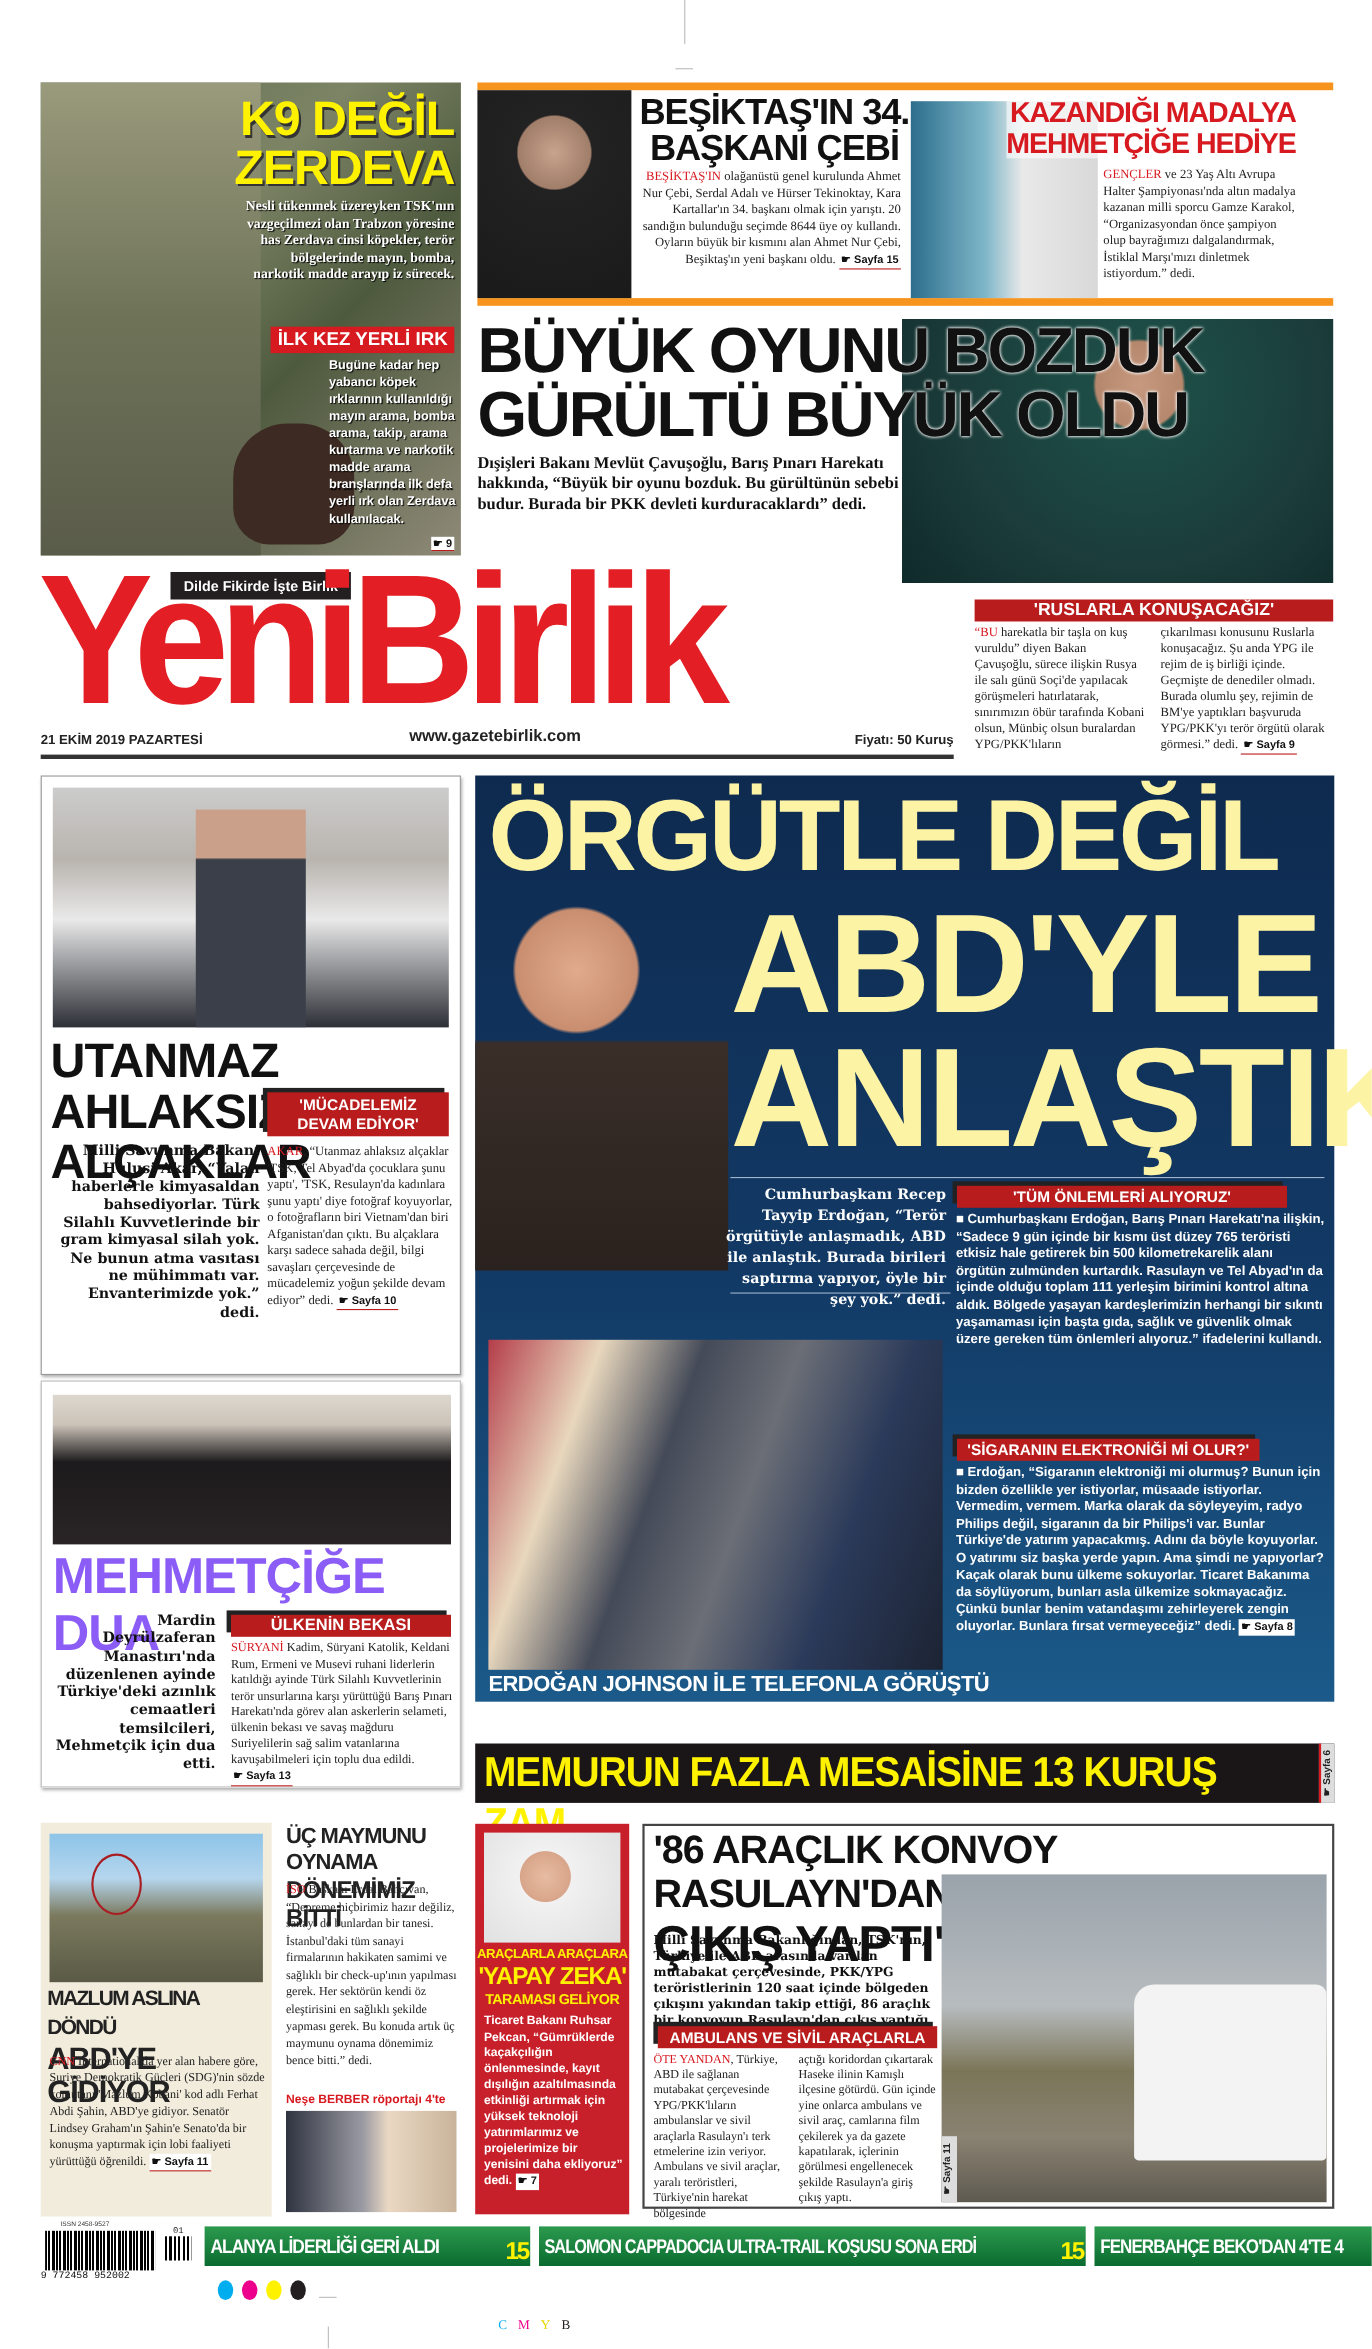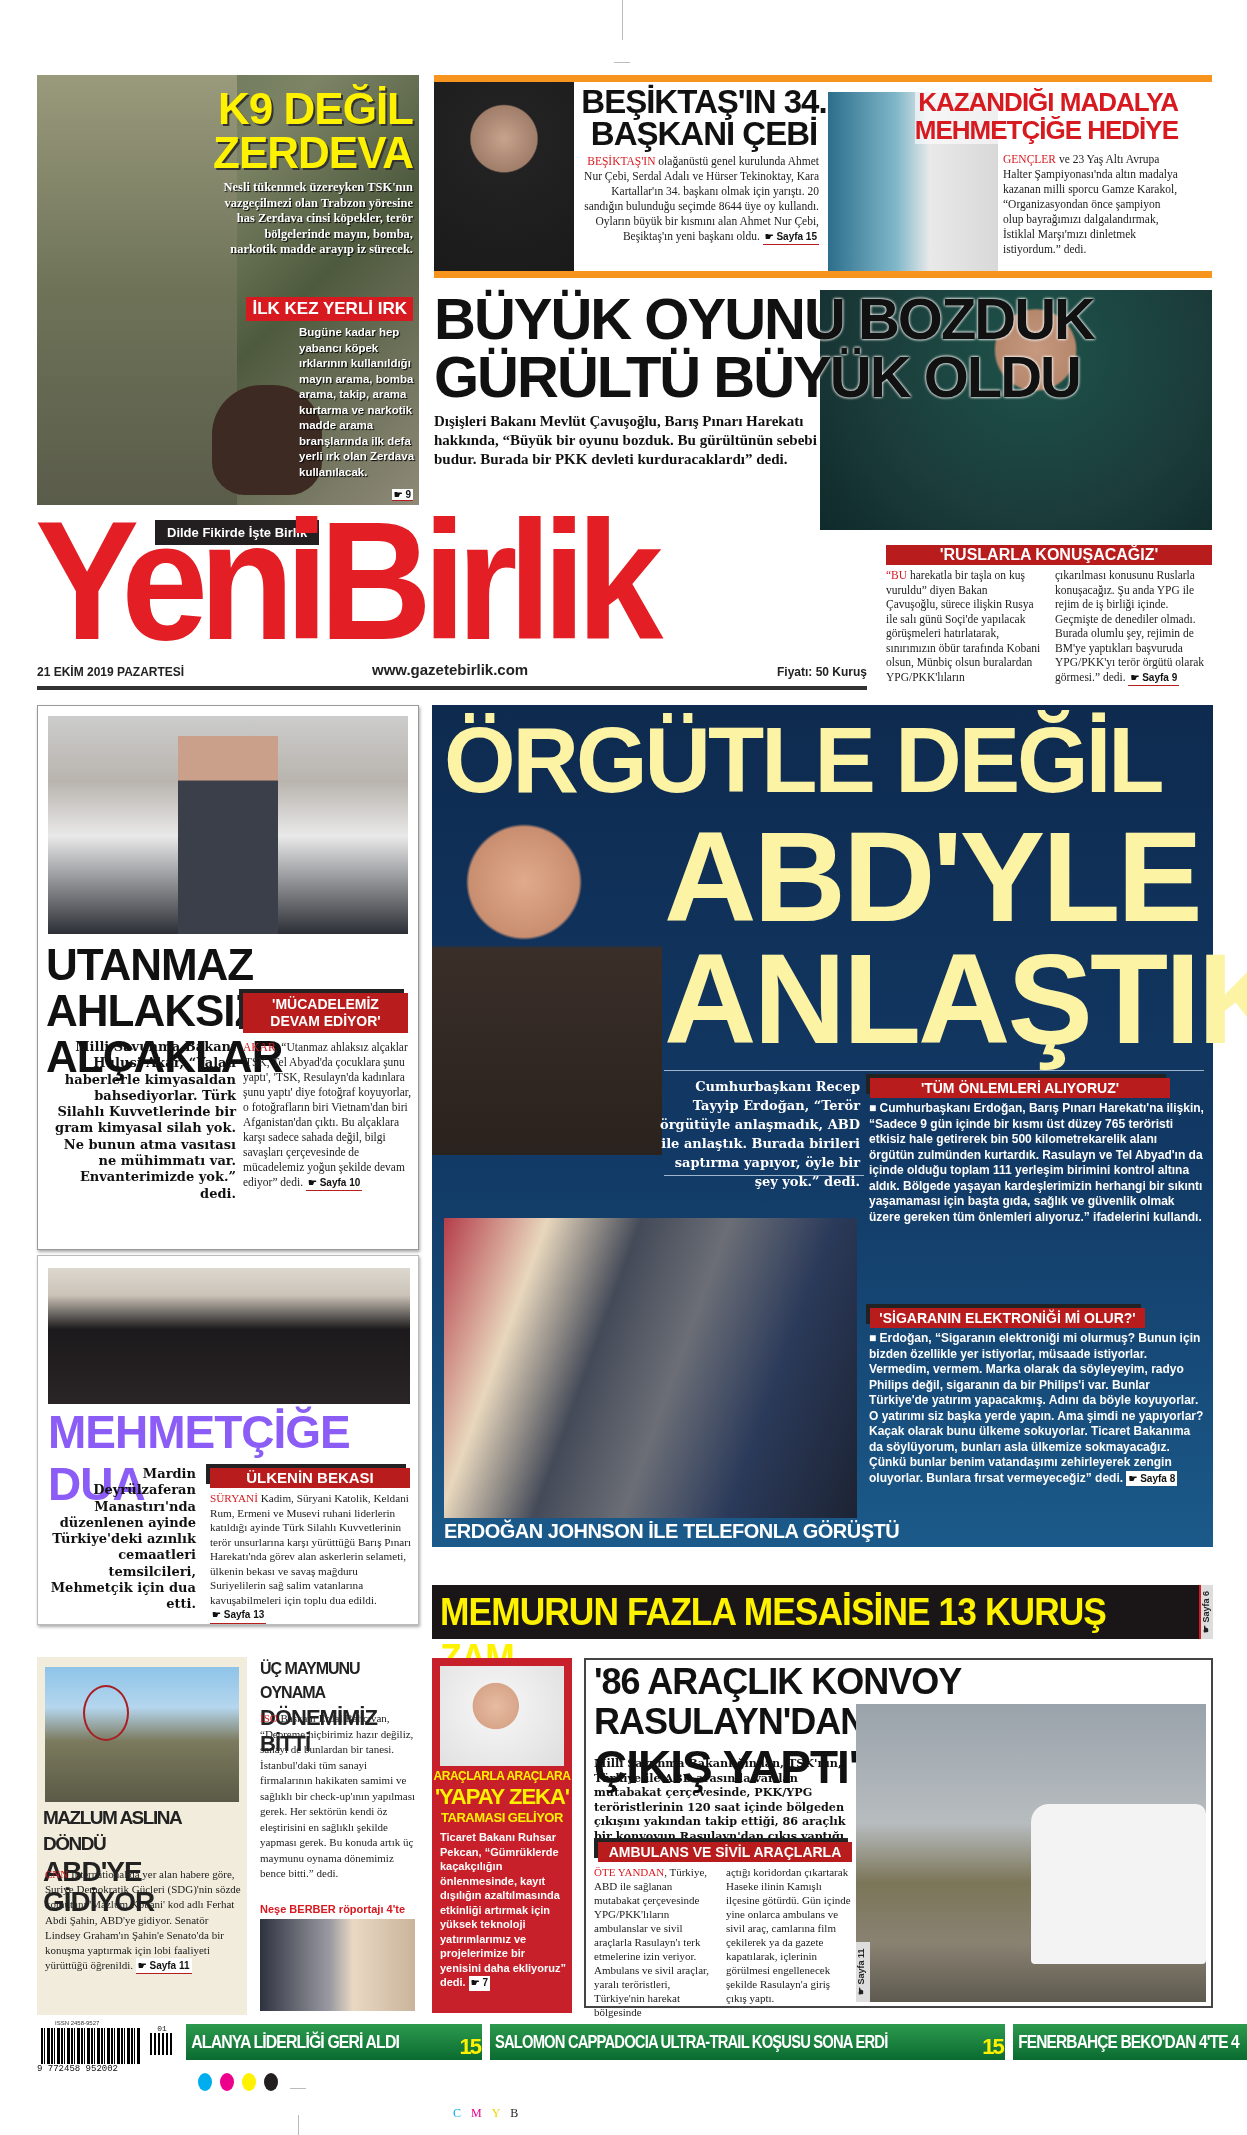--- a/index.html
+++ b/index.html
@@ -150,21 +150,21 @@
     <div style="font-size:28px;line-height:30px">ABD'YE GİDİYOR</div>
   </div>
   <div class="abs body-serif" style="left:8px;top:210px;width:196px;font-size:11px;line-height:15.2px">
     <span class="redlead">CNN</span><span> International'da yer alan habere göre, Suriye Demokratik Güçleri (SDG)'nin sözde komutanı 'Mazlum Kobani' kod adlı Ferhat Abdi Şahin, ABD'ye gidiyor. Senatör Lindsey Graham'ın Şahin'e Senato'da bir konuşma yaptırmak için lobi faaliyeti yürüttüğü öğrenildi.</span>
     <span class="ptr" style="font-size:10px">☛ <span>Sayfa 11</span></span>
   </div>
 </div>
 
 <div class="abs" style="left:260px;top:1657px;width:165px;height:358px">
   <div class="abs cond" style="left:0;top:0;color:#222">
-    <div style="font-size:16px;line-height:24px;letter-spacing:-1px">ÜÇ MAYMUNU OYNAMA</div>
+    <div style="font-size:20px;line-height:24px;letter-spacing:-1px">ÜÇ MAYMUNU OYNAMA</div>
     <div style="font-size:22px;line-height:26px">DÖNEMİMİZ BİTTİ</div>
   </div>
   <div class="abs body-serif" style="left:0;top:54px;width:160px;font-size:11px;line-height:15.5px">
     <span class="redlead">İSO</span><span> Başkanı Erdal Bahçıvan, “Depreme hiçbirimiz hazır değiliz, sanayi de bunlardan bir tanesi. İstanbul'daki tüm sanayi firmalarının hakikaten samimi ve sağlıklı bir check-up'ının yapılması gerek. Her sektörün kendi öz eleştirisini en sağlıklı şekilde yapması gerek. Bu konuda artık üç maymunu oynama dönemimiz bence bitti.” dedi.</span>
   </div>
   <div class="abs" style="left:0;top:246px;color:#d71920;font-family:'Liberation Sans',sans-serif;font-weight:bold;font-size:11px">Neşe BERBER röportajı 4'te</div>
   <div class="abs photo" style="left:0;top:262px;width:155px;height:92px;background:linear-gradient(90deg,#2e3340 0,#9a9aa2 45%,#ead8c3 60%,#c9b49b 100%)"></div>
 </div>
 
 <div class="abs" style="left:432px;top:1658px;width:140px;height:355px;background:#c8202a">
@@ -207,21 +207,21 @@
 <div class="abs" style="left:150px;top:2024px;width:24px;height:40px">
   <div style="font-family:'Liberation Mono',monospace;font-size:8px;text-align:center">01</div>
   <div style="height:22px;background:repeating-linear-gradient(90deg,#000 0 2px,#fff 2px 4px)"></div>
 </div>
 
 <div class="abs" style="left:186px;top:2024px;width:1027px;height:36px;display:flex;gap:8px">
   <div style="position:relative;flex:0 0 296px;background:linear-gradient(180deg,#2c9a4e,#0a6b30);padding-right:24px">
     <span class="cond" style="display:block;color:#fff;font-size:18px;line-height:36px;padding-left:6px;transform:scaleX(0.88);white-space:nowrap">ALANYA LİDERLİĞİ GERİ ALDI</span>
     <span class="cond" style="position:absolute;right:2px;top:10px;color:#fff200;font-size:22px;letter-spacing:-2px">15</span>
   </div>
-  <div style="position:relative;flex:0 0 462px;background:linear-gradient(180deg,#2c9a4e,#0a6b30);padding-right:30px">
+  <div style="position:relative;flex:0 0 462px;background:linear-gradient(180deg,#2c9a4e,#0a6b30);padding-right:12px">
     <span class="cond" style="display:block;color:#fff;font-size:18px;line-height:36px;padding-left:6px;transform:scaleX(0.82);white-space:nowrap">SALOMON CAPPADOCIA ULTRA-TRAIL KOŞUSU SONA ERDİ</span>
     <span class="cond" style="position:absolute;right:2px;top:10px;color:#fff200;font-size:22px;letter-spacing:-2px">15</span>
   </div>
   <div style="position:relative;flex:1;background:linear-gradient(180deg,#2c9a4e,#0a6b30);padding-right:24px">
     <span class="cond" style="display:block;color:#fff;font-size:18px;line-height:36px;padding-left:6px;transform:scaleX(0.86);white-space:nowrap">FENERBAHÇE BEKO'DAN 4'TE 4</span>
 
   </div>
 </div>
 
 <div class="abs" style="left:198px;top:2073px;display:flex;gap:8px">

